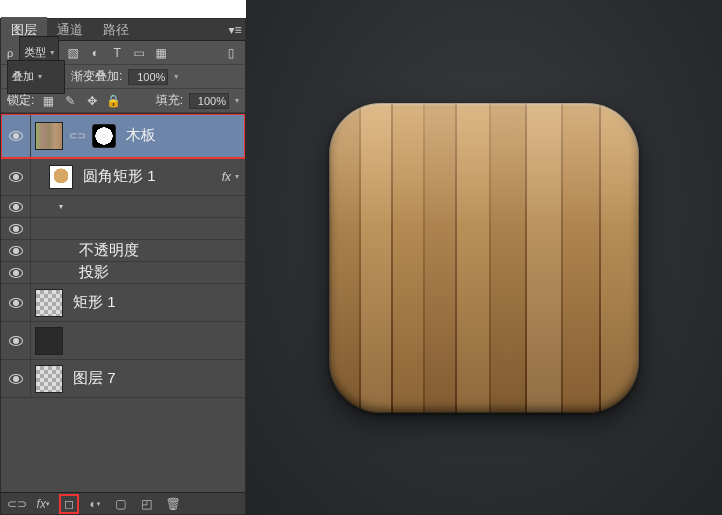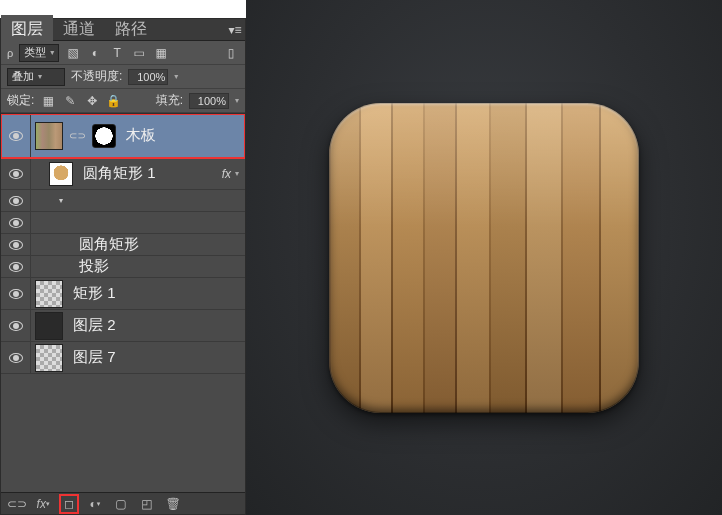--- a/index.html
+++ b/index.html
@@ -30,21 +30,21 @@
   
   .tabs {
     display: flex;
     align-items: center;
     height: 22px;
     background: #3a3a3a;
     border-bottom: 1px solid #222;
   }
   .tabs .tab {
     padding: 4px 10px;
-    font-size: 16px;
+    font-size: 13px;
     color: #bbb;
     cursor: pointer;
   }
   .tabs .tab.active {
     background: #535353;
     color: #e8e8e8;
   }
   .tabs .menu-btn {
     margin-left: auto;
     width: 20px;
@@ -62,21 +62,21 @@
     padding: 0 6px;
     border-bottom: 1px solid #404040;
   }
   .row label { color: #ddd; font-size: 12px; }
   .select {
     background: #3a3a3a;
     border: 1px solid #222;
     color: #ddd;
     font-size: 11px;
     height: 18px;
-    padding: 0 4px;
+    padding: 16px 4px;
     display: inline-flex;
     align-items: center;
     gap: 4px;
   }
   .select .arrow { font-size: 8px; opacity: .7; }
 
   .pct-box {
     background: #404040;
     border: 1px solid #333;
     width: 40px;
@@ -108,21 +108,21 @@
   
   .layers {
     flex: 1 1 auto;
     background: #4a4a4a;
     border-top: 1px solid #2f2f2f;
     overflow: hidden;
   }
   .layer {
     display: flex;
     align-items: center;
-    height: 32px;
+    height: 38px;
     border-bottom: 1px solid #3a3a3a;
     padding-right: 6px;
   }
   .layer.effect-row { height: 22px; }
   .eyecell {
     width: 30px;
     display: flex;
     align-items: center;
     justify-content: center;
     border-right: 1px solid #3a3a3a;
@@ -271,21 +271,21 @@
       <span class="ico">▦</span>
     </span>
     <span style="margin-left:auto" class="ico">▯</span>
   </div>
 
   <div class="row">
     <span class="select" style="min-width:58px">
       <span>叠加</span>
       <span class="arrow">▾</span>
     </span>
-    <label>不透明度:</label>
+    <label>渐变叠加:</label>
     <span class="pct-box">100%</span>
     <span class="small-chev">▾</span>
   </div>
 
   <div class="row">
     <label>锁定:</label>
     <span class="ico">▦</span>
     <span class="ico">✎</span>
     <span class="ico">✥</span>
     <span class="ico">🔒</span>
@@ -328,21 +328,21 @@
       <div class="eyecell">
           <span class="eye"></span>
         </div>
       <span class="indent d3"></span>
     </div>
     <div class="layer effect-row">
       <div class="eyecell">
           <span class="eye"></span>
         </div>
       <span class="indent d3"></span>
-      <span class="name">圆角矩形</span>
+      <span class="name">不透明度</span>
     </div>
     <div class="layer effect-row">
       <div class="eyecell">
           <span class="eye"></span>
         </div>
       <span class="indent d3"></span>
       <span class="name">投影</span>
     </div>
 
     <div class="layer">
@@ -351,21 +351,20 @@
         </div>
       <span class="thumb checker"></span>
       <span class="name">矩形 1</span>
     </div>
 
     <div class="layer">
       <div class="eyecell">
           <span class="eye"></span>
         </div>
       <span class="thumb dark"></span>
-      <span class="name">图层 2</span>
     </div>
 
     <div class="layer">
       <div class="eyecell">
           <span class="eye"></span>
         </div>
       <span class="thumb checker"></span>
       <span class="name">图层 7</span>
     </div>
 

